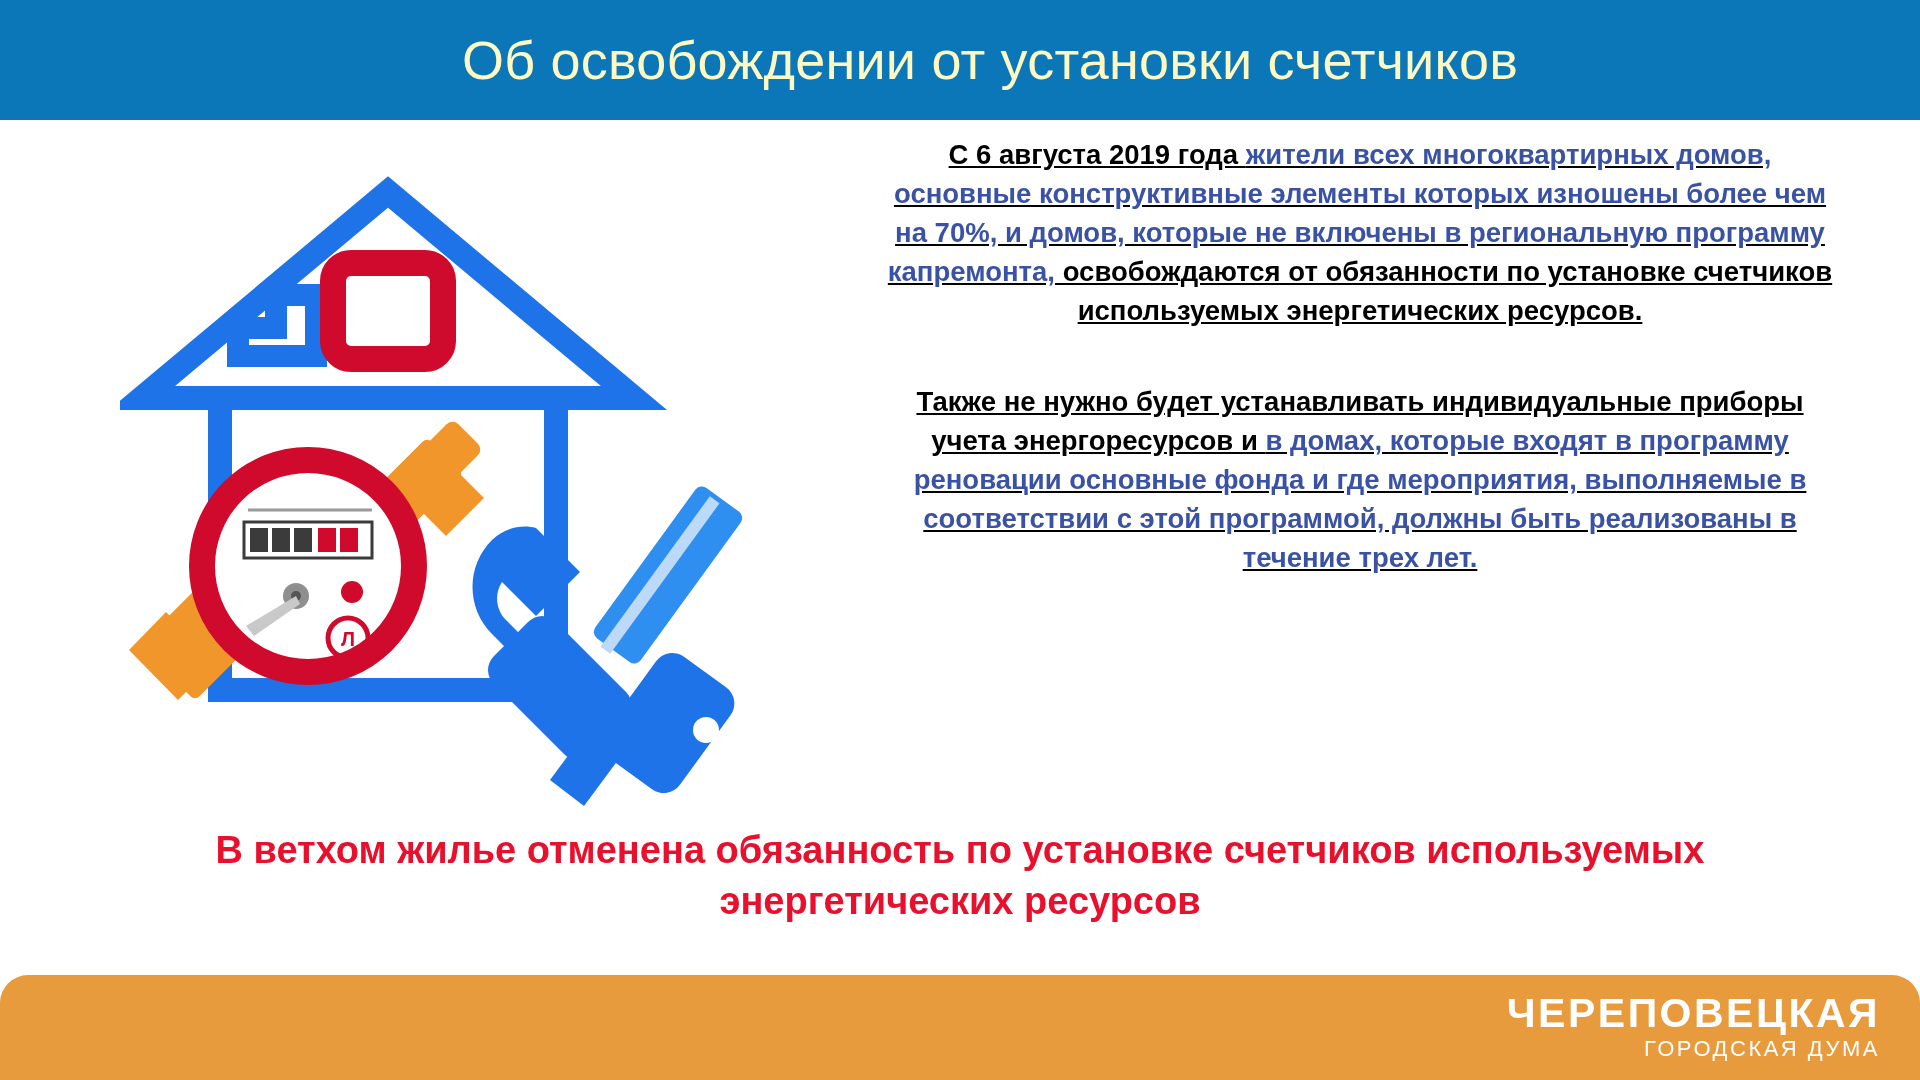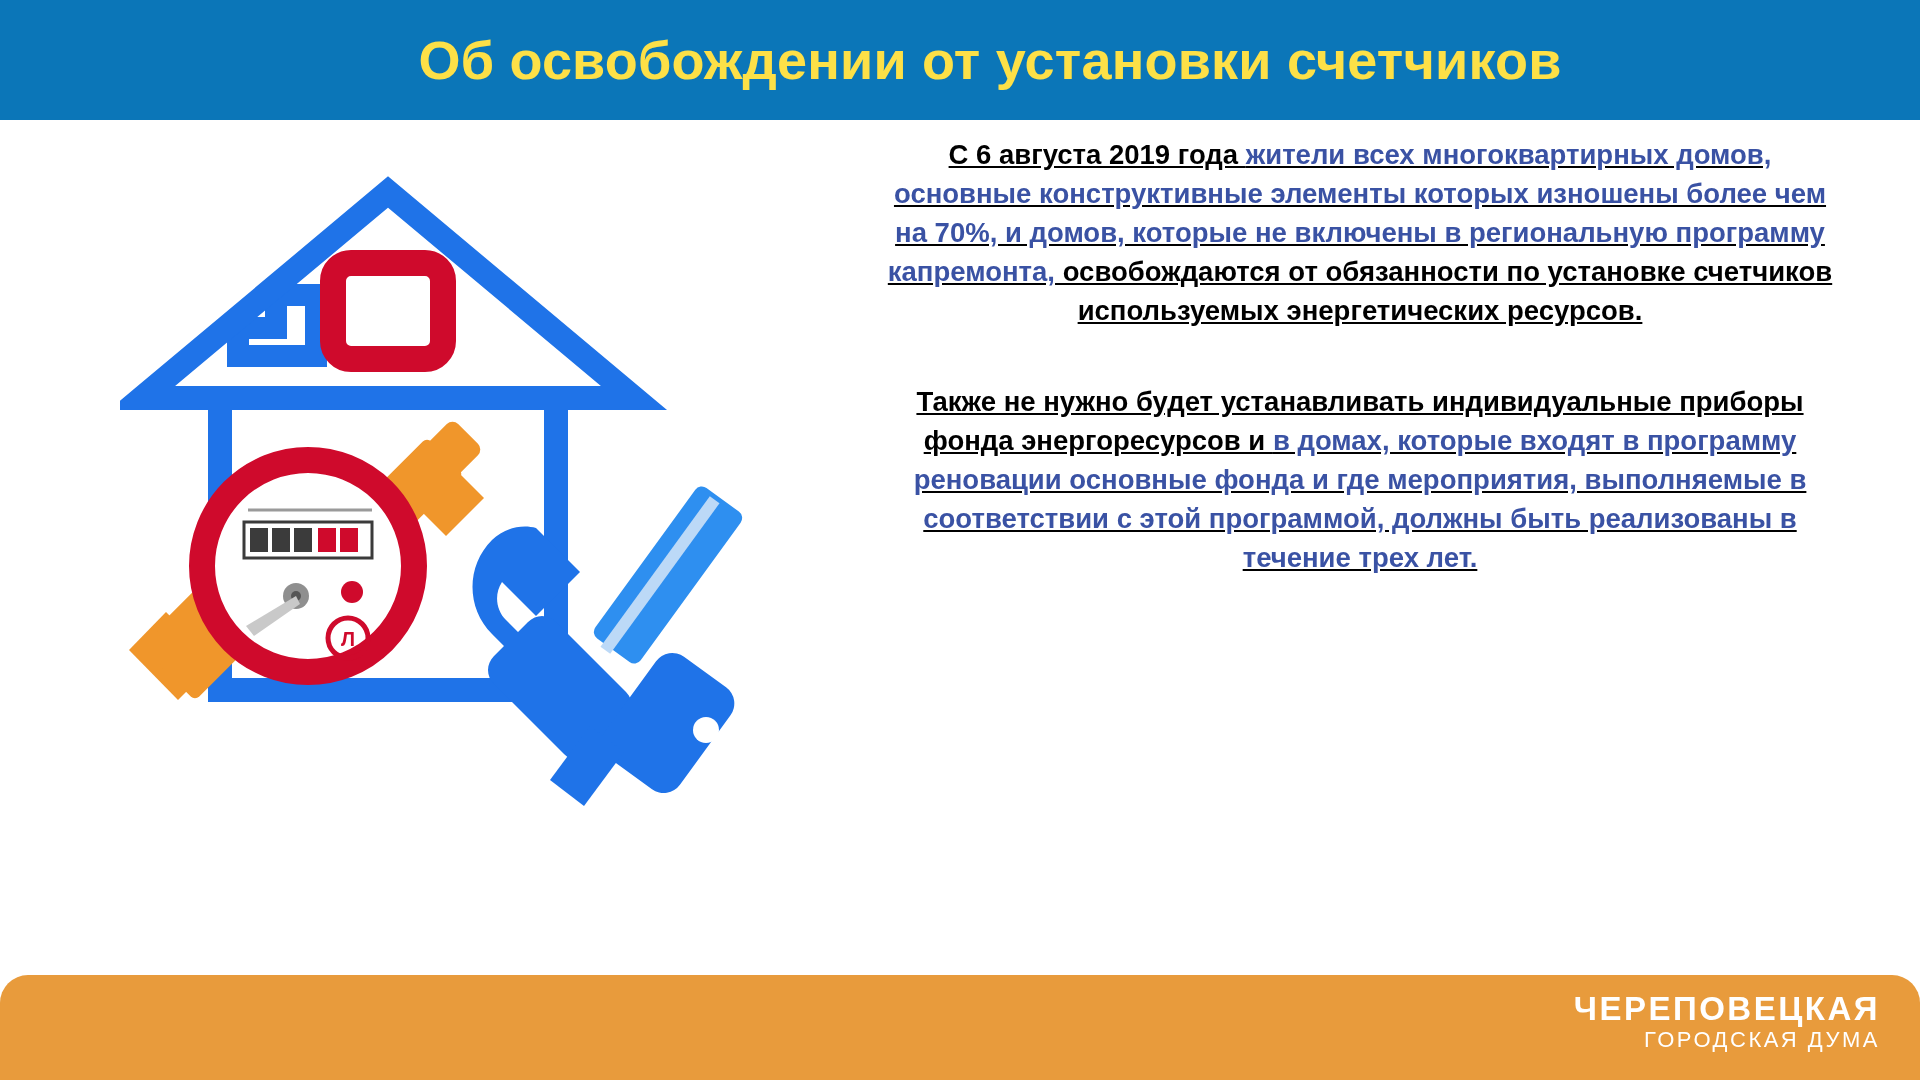--- a/index.html
+++ b/index.html
@@ -25,23 +25,23 @@
     left: 0;
     top: 0;
     width: 1920px;
     height: 120px;
     background: #0b76b8;
     display: flex;
     align-items: center;
     justify-content: center;
   }
   .header-title {
-    color: #fde047;
+    color: #fef9c3;
     font-size: 54px;
-    font-weight: bold;
+    font-weight: normal;
     letter-spacing: 0.2px;
     text-align: center;
     line-height: 1.05;
     padding-left: 60px;
   }
   
   .illustration {
     position: absolute;
     left: 120px;
     top: 130px;
@@ -97,21 +97,21 @@
   }
   .footer-logo {
     position: absolute;
     right: 40px;
     top: 16px;
     text-align: right;
     color: #ffffff;
     line-height: 1.12;
   }
   .footer-logo .line1 {
-    font-size: 33px;
+    font-size: 41px;
     font-weight: bold;
     letter-spacing: 2.5px;
   }
   .footer-logo .line2 {
     font-size: 22px;
     letter-spacing: 2.5px;
   }
 </style>
 </head>
 <body>
@@ -186,24 +186,25 @@
         <path d="M430 650 l40 -54 34 26 -40 54 z" fill="#1f73e8"></path>
       </g>
     </svg>
   </div>
 
   <div class="text-col">
     <div class="para first">
       <span>С 6 августа 2019 года </span><span class="blue">жители всех многоквартирных домов, основные конструктивные элементы которых изношены более чем на 70%, и домов, которые не включены в региональную программу капремонта,</span><span> освобождаются от обязанности по установке счетчиков используемых энергетических ресурсов.</span>
     </div>
     <div class="para second">
-      <span>Также не нужно будет устанавливать индивидуальные приборы фонда энергоресурсов и </span><span class="blue">в домах, которые входят в программу реновации основные фонда и где мероприятия, выполняемые в соответствии с этой программой, должны быть реализованы в течение трех лет.</span>
+      <span>Также не нужно будет устанавливать индивидуальные приборы учета энергоресурсов и </span><span class="blue">в домах, которые входят в программу реновации основные фонда и где мероприятия, выполняемые в соответствии с этой программой, должны быть реализованы в течение трех лет.</span>
     </div>
   </div>
 
+  <div class="conclusion">В ветхом жилье отменена обязанность по установке счетчиков используемых энергетических ресурсов</div>
 
   <div class="footer">
     <div class="footer-logo">
       <div class="line1">ЧЕРЕПОВЕЦКАЯ</div>
       <div class="line2">ГОРОДСКАЯ  ДУМА</div>
     </div>
   </div>
 
 </div>
 

